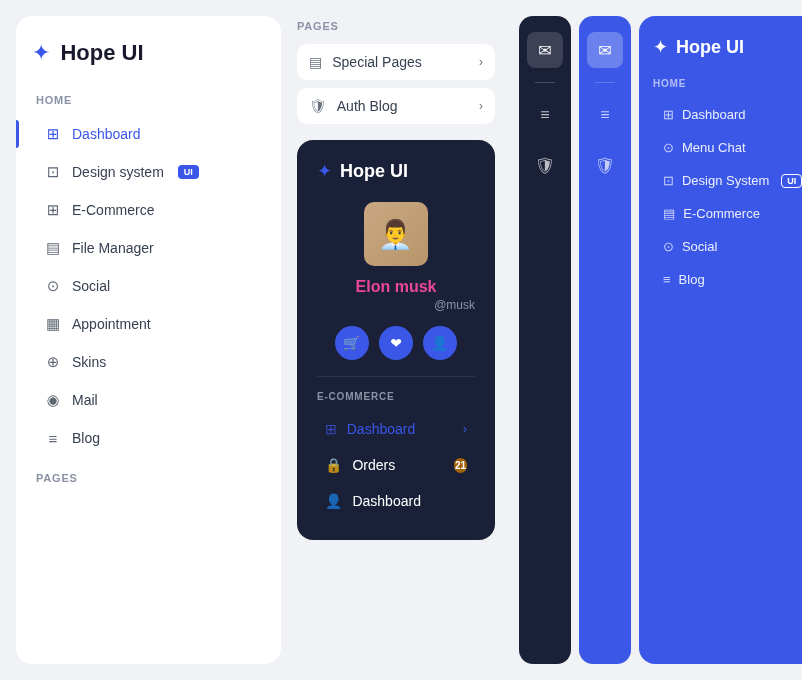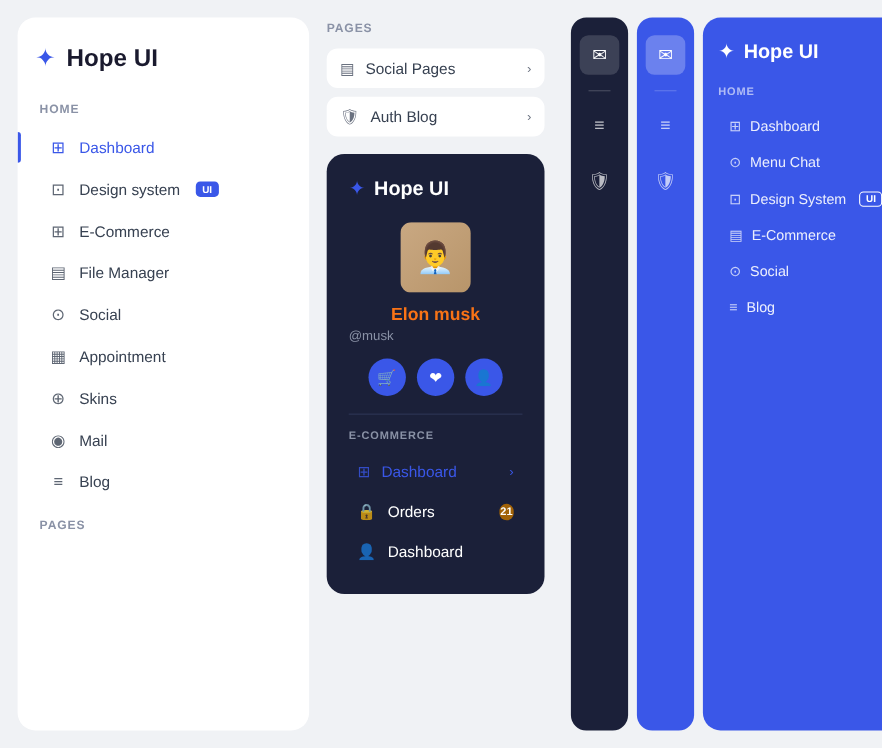--- a/index.html
+++ b/index.html
@@ -181,25 +181,25 @@
       background: linear-gradient(135deg, #c9a882 0%, #b8956a 100%);
       display: flex;
       align-items: center;
       justify-content: center;
       font-size: 28px;
     }
     .user-name {
       text-align: center;
       font-size: 16px;
       font-weight: 600;
-      color: #f97316;
+      color: #ec4899;
       margin-bottom: 2px;
     }
     .user-handle {
-      text-align: left;
+      text-align: right;
       font-size: 12px;
       color: #8a92a6;
       margin-bottom: 14px;
     }
     .social-icons {
       display: flex;
       justify-content: center;
       gap: 10px;
       margin-bottom: 16px;
     }
@@ -417,21 +417,21 @@
   </div>
 
   <div class="section-label" style="margin-top: 16px;">PAGES</div>
 </div>
 
 <div class="middle-panel">
   <div class="pages-section-label">PAGES</div>
 
   <div class="pages-item">
     <span class="pages-icon">▤</span>
-    <span>Social Pages</span>
+    <span>Special Pages</span>
     <span class="chevron">›</span>
   </div>
   <div class="pages-item">
     <span class="pages-icon">🛡</span>
     <span>Auth Blog</span>
     <span class="chevron">›</span>
   </div>
 
   <div class="dark-card">
     <div class="card-logo">

